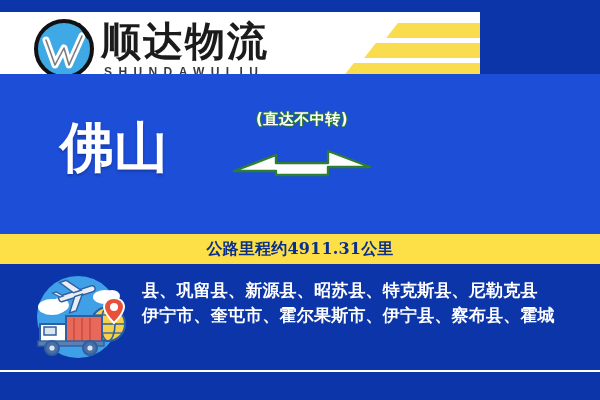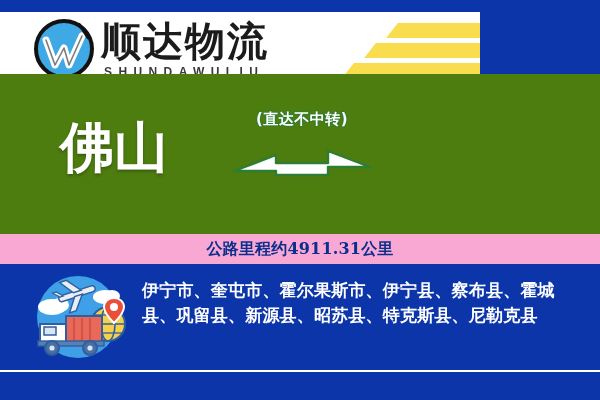--- a/index.html
+++ b/index.html
@@ -86,21 +86,21 @@
     left: 18px; top: 51px; width: 259px;
     transform: skewX(-38deg);
   }
 
   
   .route {
     position: absolute;
     left: 0; top: 74px;
     width: 600px;
     height: 160px;
-    background: #4d7c0f;
+    background: #1d4ed8;
   }
 
   .city {
     position: absolute;
     top: 42px;
     font-family: "DejaVu Serif", "Liberation Serif", serif;
     font-size: 54px;
     font-weight: bold;
     color: #ffffff;
     line-height: 62px;
@@ -139,21 +139,21 @@
     height: 40px;
   }
   .arrow-wrap svg { display: block; }
 
   
   .info-strip {
     position: absolute;
     left: 0; top: 234px;
     width: 600px;
     height: 30px;
-    background: #f9a8d4;
+    background: #fde047;
     display: flex;
     align-items: center;
     justify-content: center;
     gap: 22px;
   }
   .info-text {
     font-family: "DejaVu Serif", "Liberation Serif", serif;
     font-size: 16px;
     font-weight: bold;
     color: #0b2f8c;
@@ -292,21 +292,21 @@
         <path d="M22 55 L34 55 L34 63 L22 63 Z" fill="#dbe6f2" stroke="#2f5f9e" stroke-width="1.5"></path>
         <rect x="16" y="69" width="66" height="5" fill="#5a7fb5" stroke="#2f5f9e" stroke-width="1.4"></rect>
         <circle cx="30" cy="76" r="7" fill="#4a6fa5" stroke="#2f5f9e" stroke-width="2"></circle>
         <circle cx="30" cy="76" r="2.6" fill="#dbe6f2"></circle>
         <circle cx="68" cy="76" r="7" fill="#4a6fa5" stroke="#2f5f9e" stroke-width="2"></circle>
         <circle cx="68" cy="76" r="2.6" fill="#dbe6f2"></circle>
       </svg>
     </div>
 
     <div class="coverage-text">
+      <div>县、巩留县、新源县、昭苏县、特克斯县、尼勒克县</div>
       <div>伊宁市、奎屯市、霍尔果斯市、伊宁县、察布县、霍城</div>
-      <div>县、巩留县、新源县、昭苏县、特克斯县、尼勒克县</div>
     </div>
   </div>
 
   <div class="divider"></div>
   <div class="footer-band"></div>
 
 </div>
 
 </body></html>

